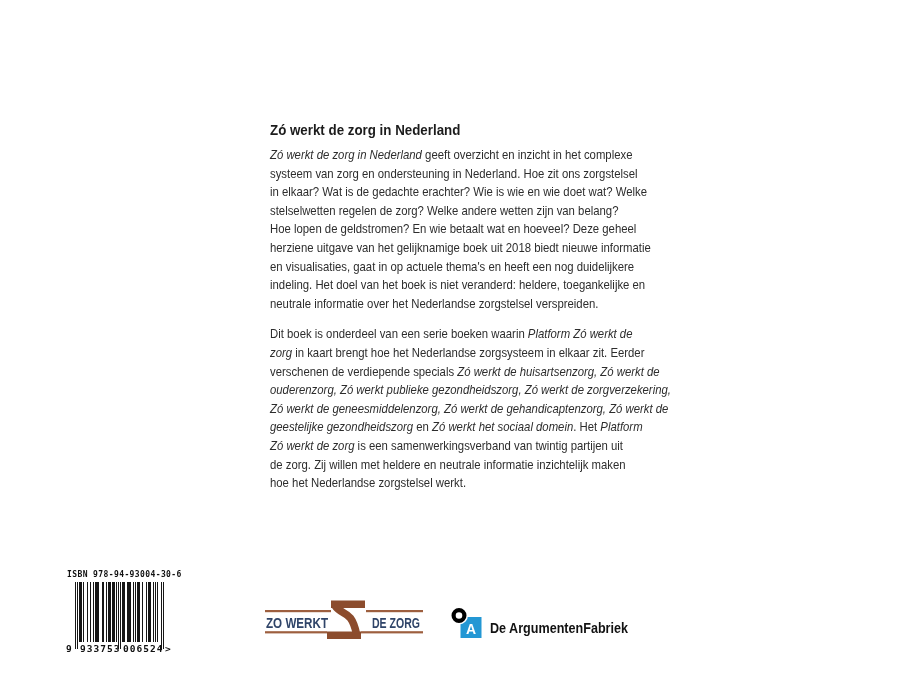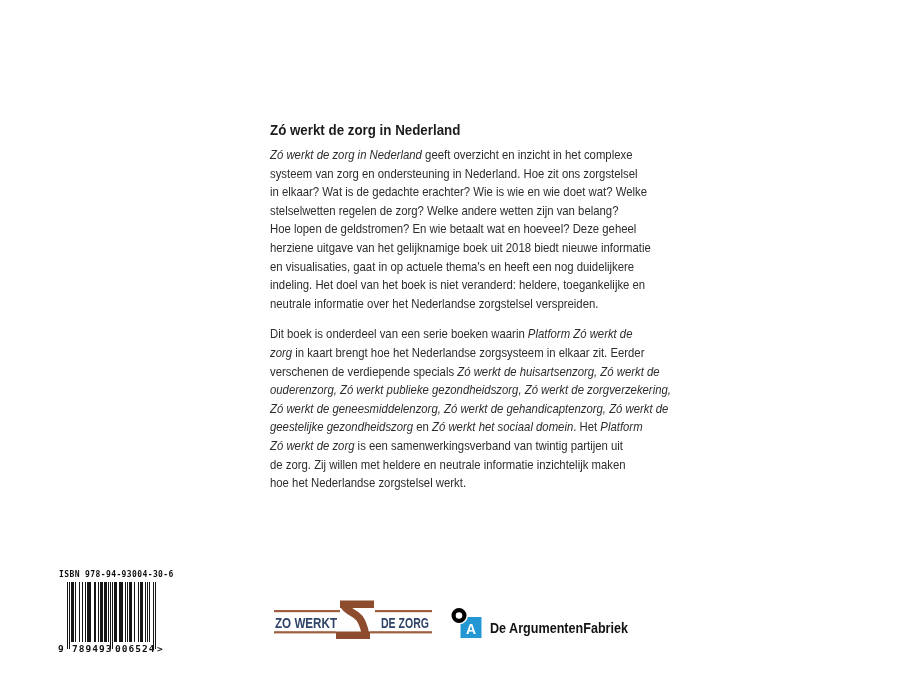--- a/index.html
+++ b/index.html
@@ -9,37 +9,37 @@
   
   .blurb{position:absolute;left:238px;top:120px;width:520px;
          transform:scaleX(0.86);transform-origin:left top;color:#2d2d2d;}
   .blurb h1{margin:0 0 7px 0;font-size:15.5px;line-height:19px;font-weight:bold;
             color:#1c1c1c;letter-spacing:0;}
   .para{margin:0 0 12px 0;}
   .para .line{font-size:13.2px;line-height:18.6px;white-space:pre;}
   .it{font-style:italic;}
 
   
-  .barcode{position:absolute;left:26px;top:570px;width:112px;height:88px;}
+  .barcode{position:absolute;left:34px;top:570px;width:112px;height:88px;}
   .bc-isbn{position:absolute;left:1px;top:0;font-family:"DejaVu Sans Mono",monospace;
            font-size:8px;font-weight:bold;letter-spacing:0.4px;color:#111;white-space:pre;}
   .bc-bars{position:absolute;left:9px;top:12px;display:flex;align-items:flex-start;}
   .bc-m{flex:0 0 auto;width:0.947px;height:60px;}
   .bc-m.on{background:#161616;}
   .bc-m.tall{height:67px;}
   .bc-digits{position:absolute;top:73px;left:0;width:112px;height:12px;
              font-family:"DejaVu Sans Mono",monospace;font-size:9.5px;font-weight:bold;color:#111;}
   .bc-digits span{position:absolute;top:0;letter-spacing:1.05px;white-space:pre;}
   .bc-d1{left:0;}
   .bc-d2{left:14px;}
   .bc-d3{left:57px;}
   .bc-d4{left:99px;letter-spacing:0;}
 
   
-  .logo-zwdz{position:absolute;left:239px;top:588px;width:168px;height:62px;}
+  .logo-zwdz{position:absolute;left:230px;top:588px;width:168px;height:62px;}
   .logo-af{position:absolute;left:418px;top:603px;width:190px;height:40px;}
   svg text{font-family:"Liberation Sans",sans-serif;}
 </style>
 </head>
 <body>
 
 <div class="page">
 
   <section class="blurb">
     <h1>Zó werkt de zorg in Nederland</h1>
@@ -163,21 +163,21 @@
         <div class="bc-m"></div>
         <div class="bc-m"></div>
         <div class="bc-m"></div>
         <div class="bc-m"></div>
         <div class="bc-m on tall"></div>
         <div class="bc-m tall"></div>
         <div class="bc-m on tall"></div>
       </div>
     <div class="bc-digits">
       <span class="bc-d1">9</span>
-      <span class="bc-d2">789493</span>
+      <span class="bc-d2">933753</span>
       <span class="bc-d3">006524</span>
       <span class="bc-d4">&gt;</span>
     </div>
   </div>
 
   <div class="logo-zwdz">
     <svg width="168" height="62" viewBox="0 0 168 62">
 
       <rect x="3" y="22" width="66" height="2.2" fill="#9d5f3f"></rect>
       <rect x="3" y="43.2" width="62" height="2.2" fill="#9d5f3f"></rect>

